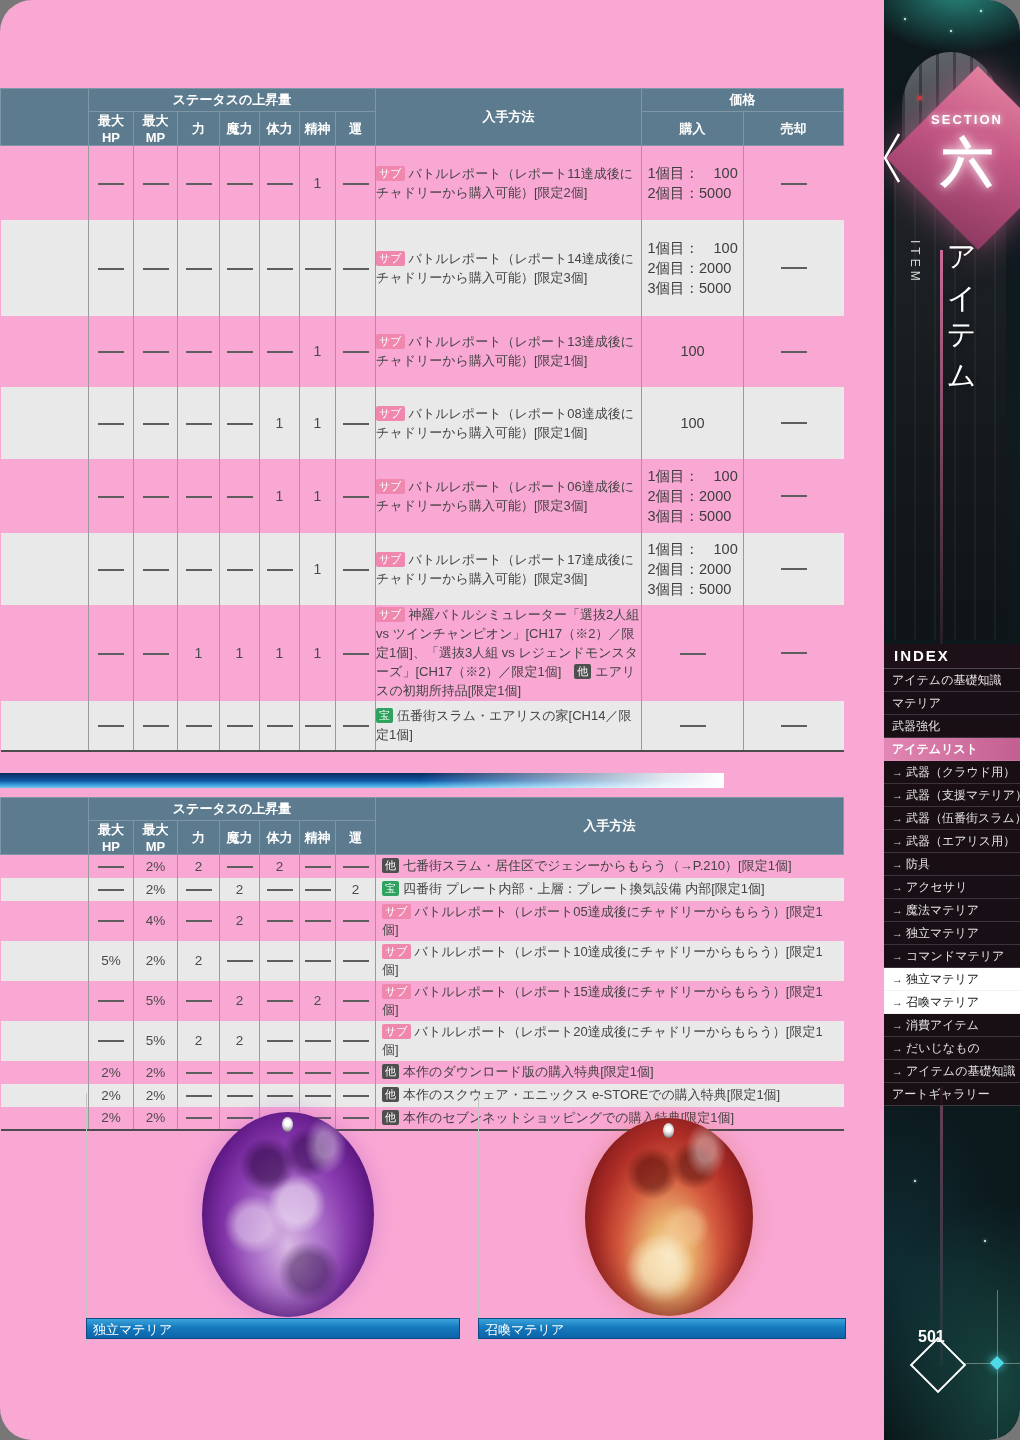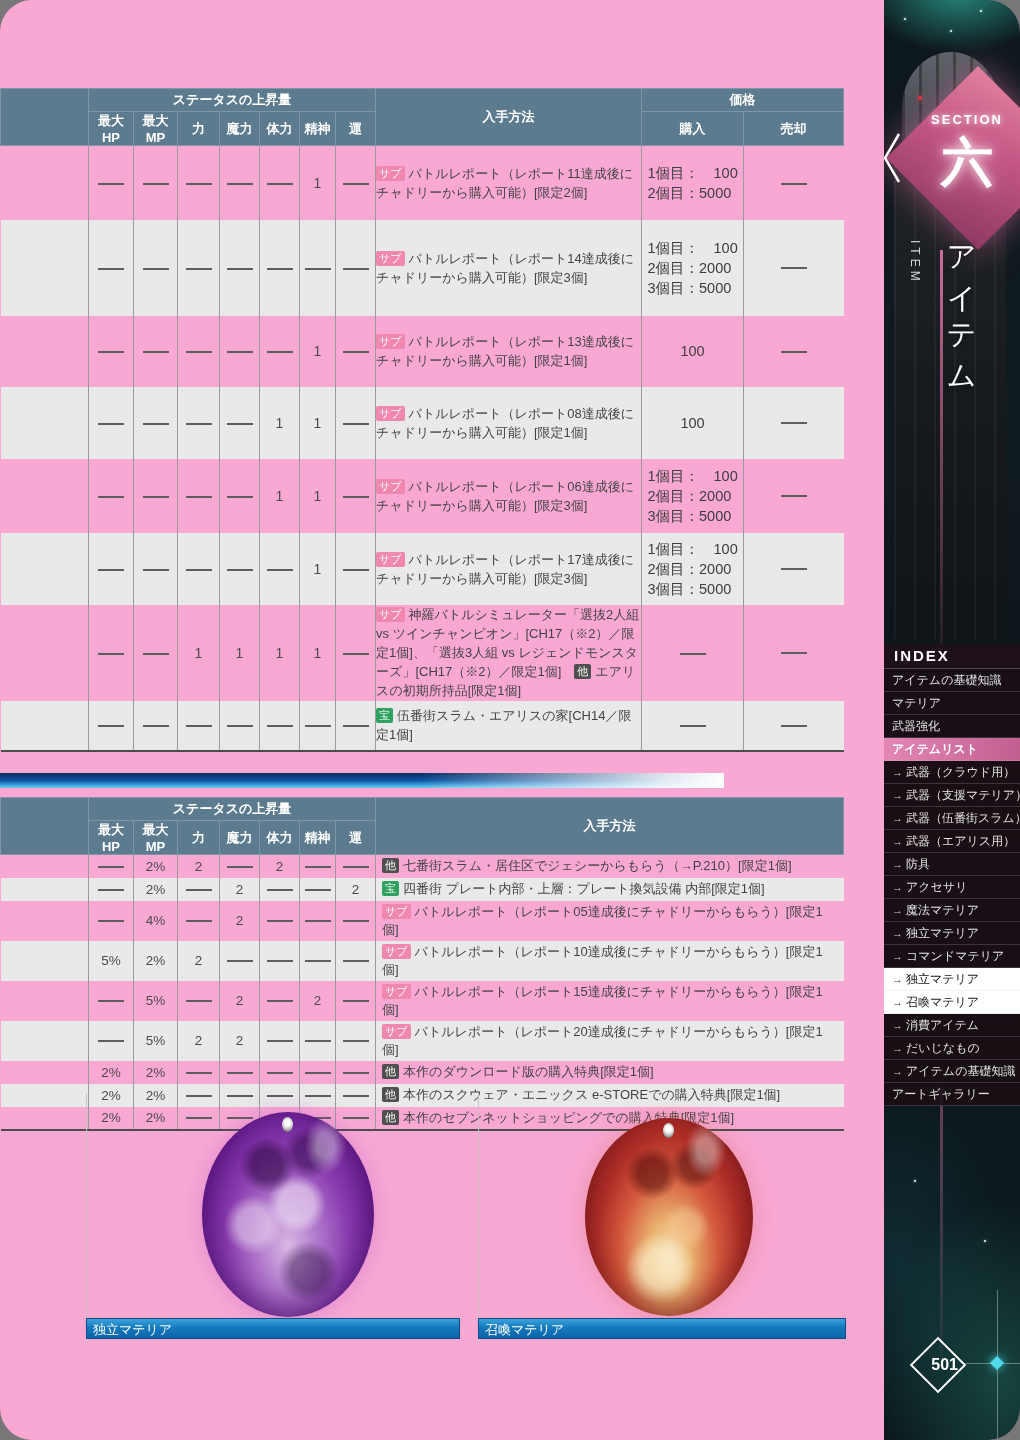--- a/index.html
+++ b/index.html
@@ -157,21 +157,21 @@
     background:linear-gradient(90deg,#e387b4,#c25f90); color:#fff; font-weight:bold;
   }
   .index-item.active-white{background:#ffffff; color:#141414;}
   .index-item.active-white .arrow{color:#333;}
   
   .page-diamond{
     position:absolute; left:34px; top:1345px; width:40px; height:40px;
     border:2px solid #fff; transform:rotate(45deg); box-sizing:border-box;
   }
   .page-number{
-    position:absolute; left:34px; top:1356px; width:40px; text-align:right;
+    position:absolute; left:34px; top:1328px; width:40px; text-align:left;
     color:#fff; font-size:16px; font-weight:bold;
   }
   .deco-vline{position:absolute; left:113px; top:1290px; width:1px; height:150px; background:rgba(255,255,255,0.35);}
   .deco-hline{position:absolute; left:80px; top:1363px; width:56px; height:1px; background:rgba(255,255,255,0.35);}
   .deco-diamond{position:absolute; left:108px; top:1358px; width:10px; height:10px; transform:rotate(45deg);
     background:#4fd8e8; box-shadow:0 0 10px #4fd8e8;}
   .star{position:absolute; width:2px; height:2px; border-radius:50%; background:#eafffa; box-shadow:0 0 3px #bffef2;}
 </style>
 </head>
 <body>

